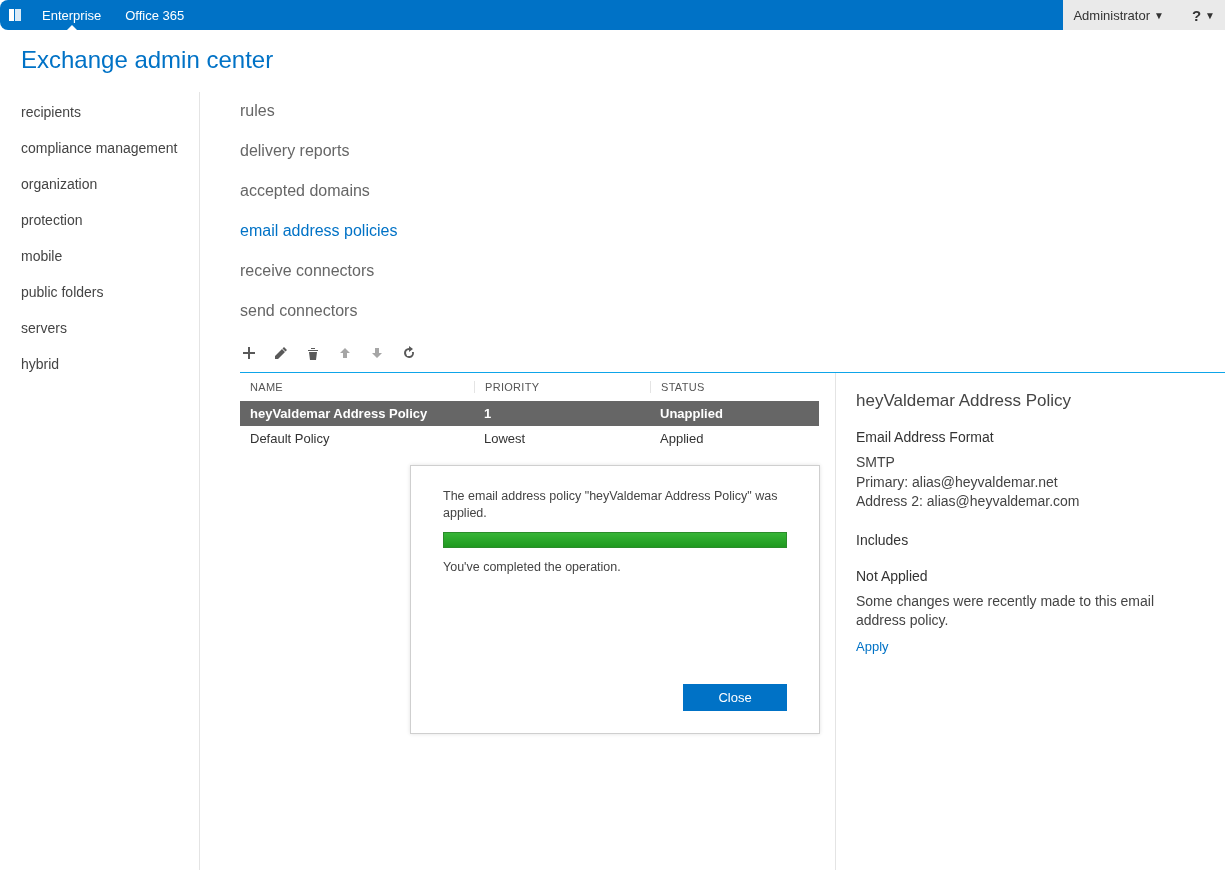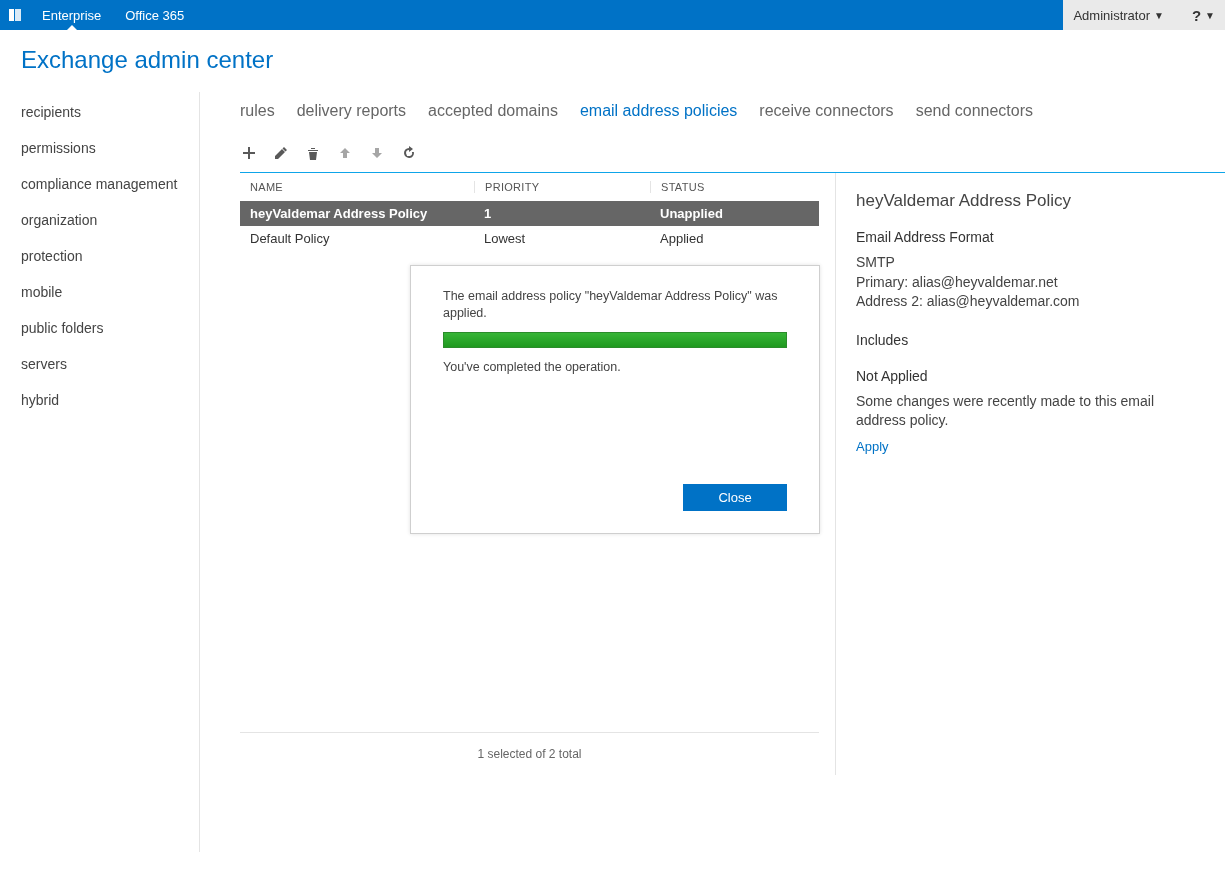--- a/index.html
+++ b/index.html
@@ -1,19 +1,19 @@
 <!DOCTYPE html>
 <html><head>
 <meta charset="utf-8">
 <style>
   * { box-sizing: border-box; margin: 0; padding: 0; }
   body { font-family: "Segoe UI", Arial, sans-serif; font-size: 13px; color: #333; background: #fff; width: 1225px; }
   
   
-  .topbar { background: #0072c6; color: #fff; height: 30px; display: flex; align-items: center; }
+  .topbar { background: #0072c6; color: #fff; height: 30px; display: flex; align-items: center; border-radius: 8px; }
   .topbar-left { display: flex; align-items: center; height: 100%; }
   .app-icon { width: 30px; height: 30px; display: flex; align-items: center; justify-content: center; }
   .top-link { color: #fff; padding: 0 12px; height: 100%; display: flex; align-items: center; cursor: pointer; font-size: 13px; }
   .top-link.active { position: relative; }
   .top-link.active::after { content: ""; position: absolute; bottom: -1px; left: 50%; transform: translateX(-50%); width: 0; height: 0; border-left: 6px solid transparent; border-right: 6px solid transparent; border-bottom: 6px solid #fff; }
   .topbar-right { margin-left: auto; background: #eaeaea; color: #333; height: 100%; display: flex; align-items: center; padding: 0 10px; gap: 28px; }
   .user-menu { display: flex; align-items: center; gap: 4px; cursor: pointer; }
   .caret-down { font-size: 10px; }
   .help-menu { display: flex; align-items: center; gap: 4px; cursor: pointer; font-weight: bold; font-size: 15px; }
 
@@ -22,21 +22,21 @@
 
   
   .layout { display: flex; }
   .sidebar { width: 200px; border-right: 1px solid #e4e4e4; min-height: 760px; padding-top: 2px; }
   .sidebar-item { padding: 10px 0 10px 21px; color: #444; cursor: pointer; font-size: 14px; }
   .sidebar-item.selected { background: #eaeaea; color: #0072c6; }
 
   .main { flex: 1; padding: 0 0 0 0; position: relative; }
 
   
-  .subtabs { display: flex; gap: 22px; padding: 10px 0 24px 40px; font-size: 16px; color: #666; }
+  .subtabs { display: flex; gap: 22px; padding: 10px 0 24px 40px; font-size: 16px; color: #666; flex-direction: column; }
   .subtab { cursor: pointer; }
   .subtab.active { color: #0072c6; }
 
   
   .toolbar { display: flex; gap: 14px; padding: 0 0 10px 40px; align-items: center; }
   .tool-btn { width: 18px; height: 18px; display: flex; align-items: center; justify-content: center; cursor: pointer; color: #666; }
   .tool-btn svg { width: 16px; height: 16px; }
 
   
   .content-wrap { display: flex; border-top: 1px solid #0ea5e9; margin-left: 40px; gap: 16px; }
@@ -103,21 +103,20 @@
     </div>
   </div>
 </div>
 
 <div class="page-title">Exchange admin center</div>
 
 <div class="layout">
 
   <div class="sidebar" id="sidebar">
       <div class="sidebar-item">recipients</div>
-      <div class="sidebar-item">permissions</div>
       <div class="sidebar-item">compliance management</div>
       <div class="sidebar-item">organization</div>
       <div class="sidebar-item">protection</div>
       <div class="sidebar-item">mobile</div>
       <div class="sidebar-item">public folders</div>
       <div class="sidebar-item">servers</div>
       <div class="sidebar-item">hybrid</div>
     </div>
 
   <div class="main">

